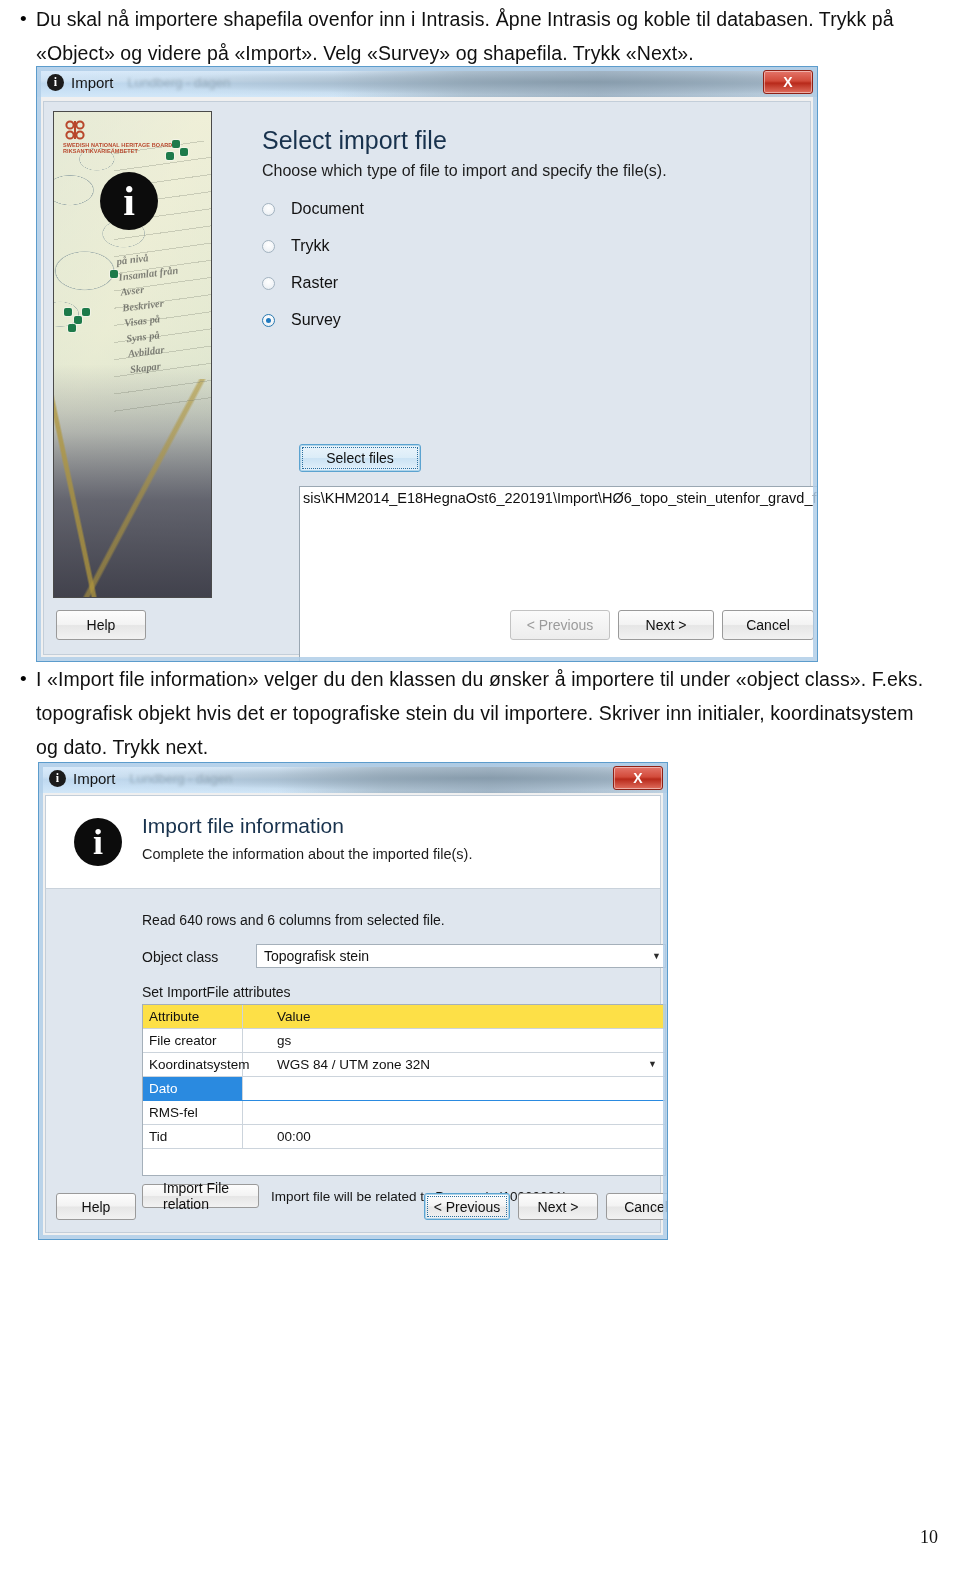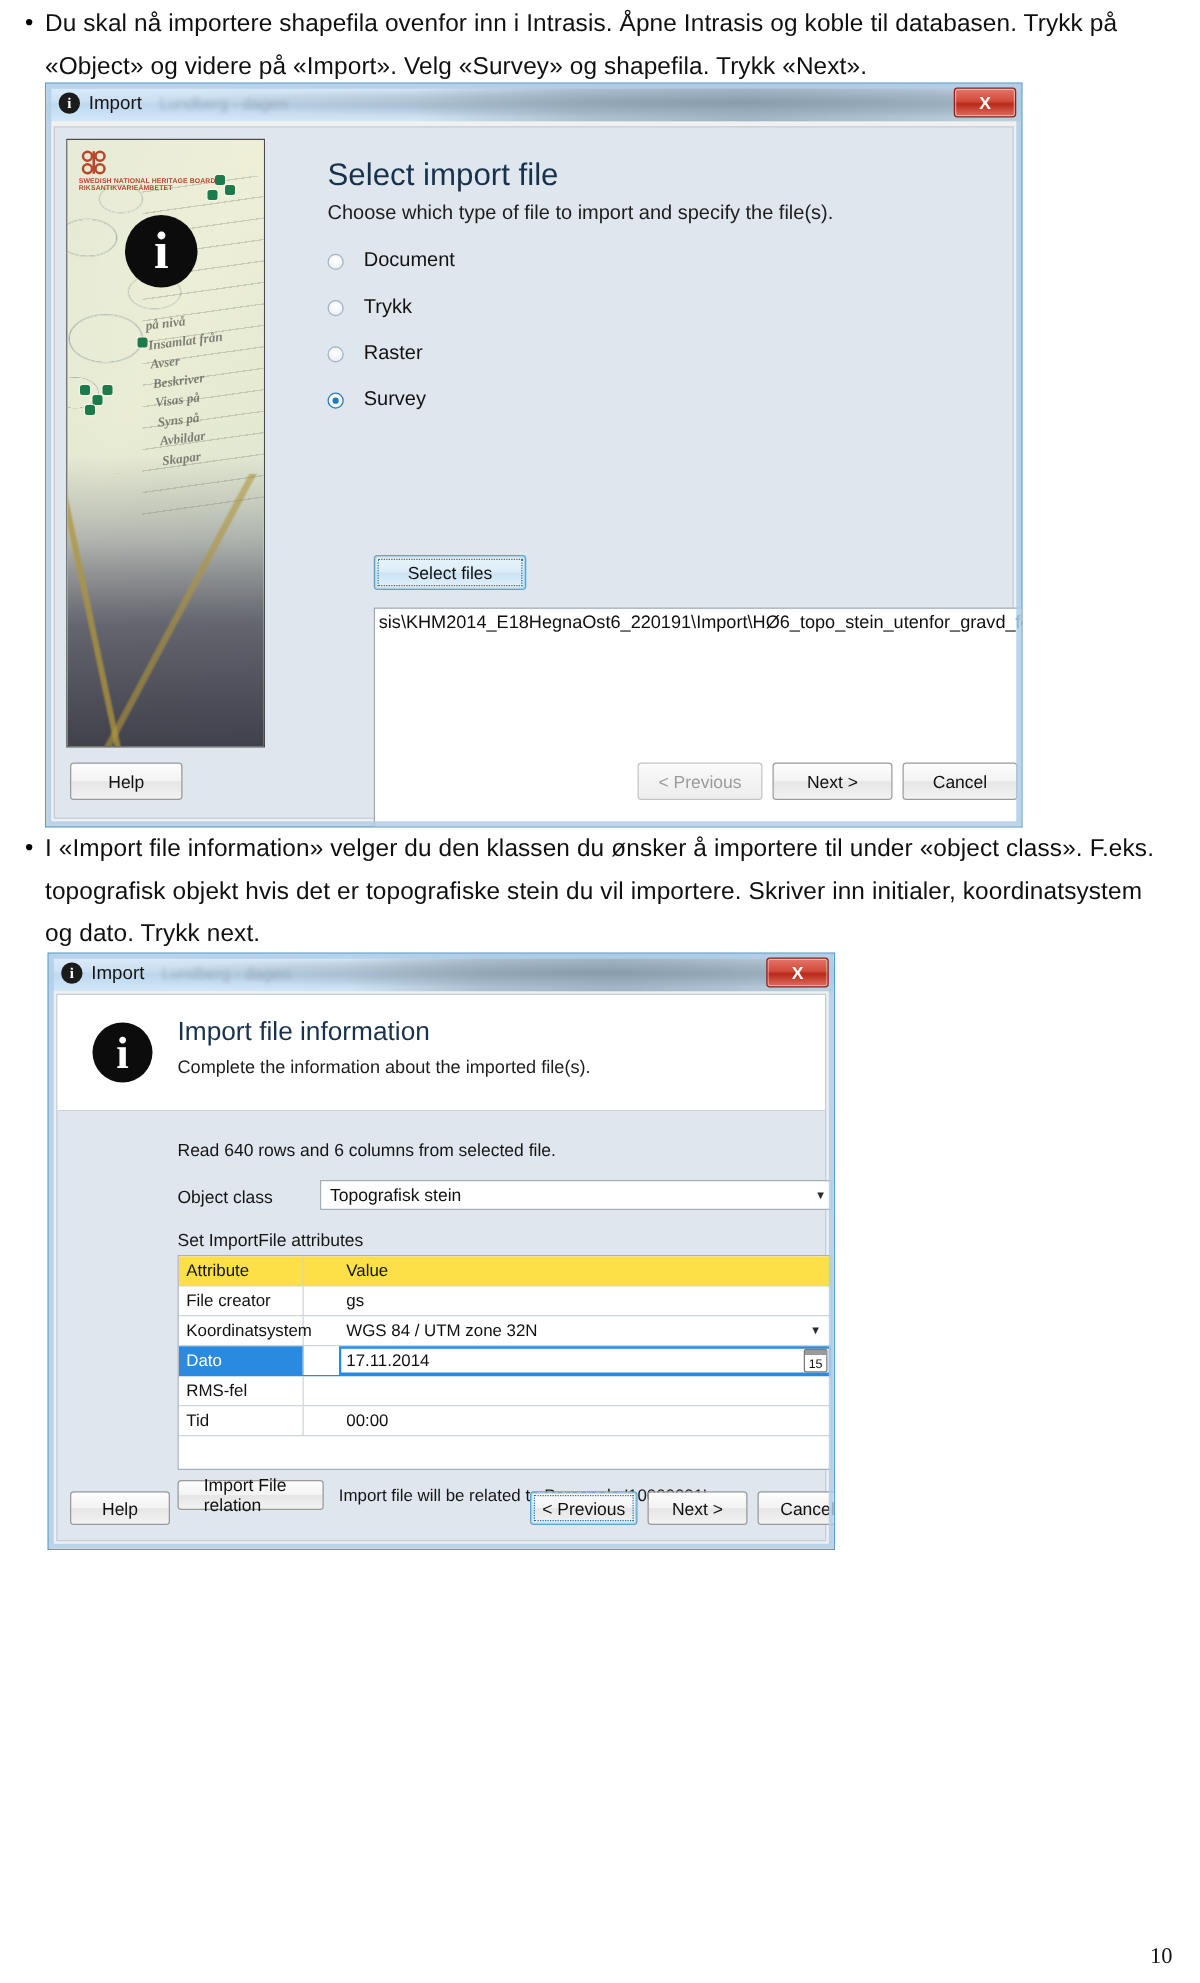--- a/index.html
+++ b/index.html
@@ -290,21 +290,21 @@
   .btn-relation{ width:117px;height:24px; position:relative;padding-left:20px; }
   .relation-text{ margin-left:12px; font-size:13.5px; color:#151515; }
 
   .footer2{ position:absolute; left:0; right:0; bottom:0; height:48px; }
   .btn-help2{ position:absolute; left:10px; top:9px; width:80px;height:27px; }
   .btn-prev2{ position:absolute; left:378px; top:9px; width:86px;height:27px; position:relative; }
   .btn-next2{ position:absolute; left:472px; top:9px; width:80px;height:27px; }
   .btn-cancel2{ position:absolute; left:560px; top:9px; width:80px;height:27px; }
 
   .pagenum{
-    position:absolute; right:22px; bottom:11px;
+    position:absolute; right:22px; bottom:38px;
     font-size:18px; color:#111; font-family:"Liberation Serif", serif;
   }
 </style>
 </head>
 <body>
 
 <div class="doc-bullet" style="left:10px; top:2px; width:930px;">
   <div class="bullet-dot">•</div>
   <div class="bullet-text">Du skal nå importere shapefila ovenfor inn i Intrasis. Åpne Intrasis og koble til databasen. Trykk på «Object» og videre på «Import». Velg «Survey» og shapefila. Trykk «Next».</div>
 </div>
@@ -446,24 +446,20 @@
       <div class="grow">
         <div class="gcell-a">Koordinatsystem</div>
         <div class="gcell-v">
           <span>WGS 84 / UTM zone 32N</span>
           <span class="caret2">▼</span>
         </div>
       </div>
 
       <div class="grow sel">
         <div class="gcell-a">Dato</div>
-        <div class="gcell-v">
-          <span>17.11.2014</span>
-          <span class="cal-ico">15</span>
-        </div>
       </div>
 
       <div class="grow">
         <div class="gcell-a">RMS-fel</div>
         <div class="gcell-v"></div>
       </div>
 
       <div class="grow">
         <div class="gcell-a">Tid</div>
         <div class="gcell-v">00:00</div>

